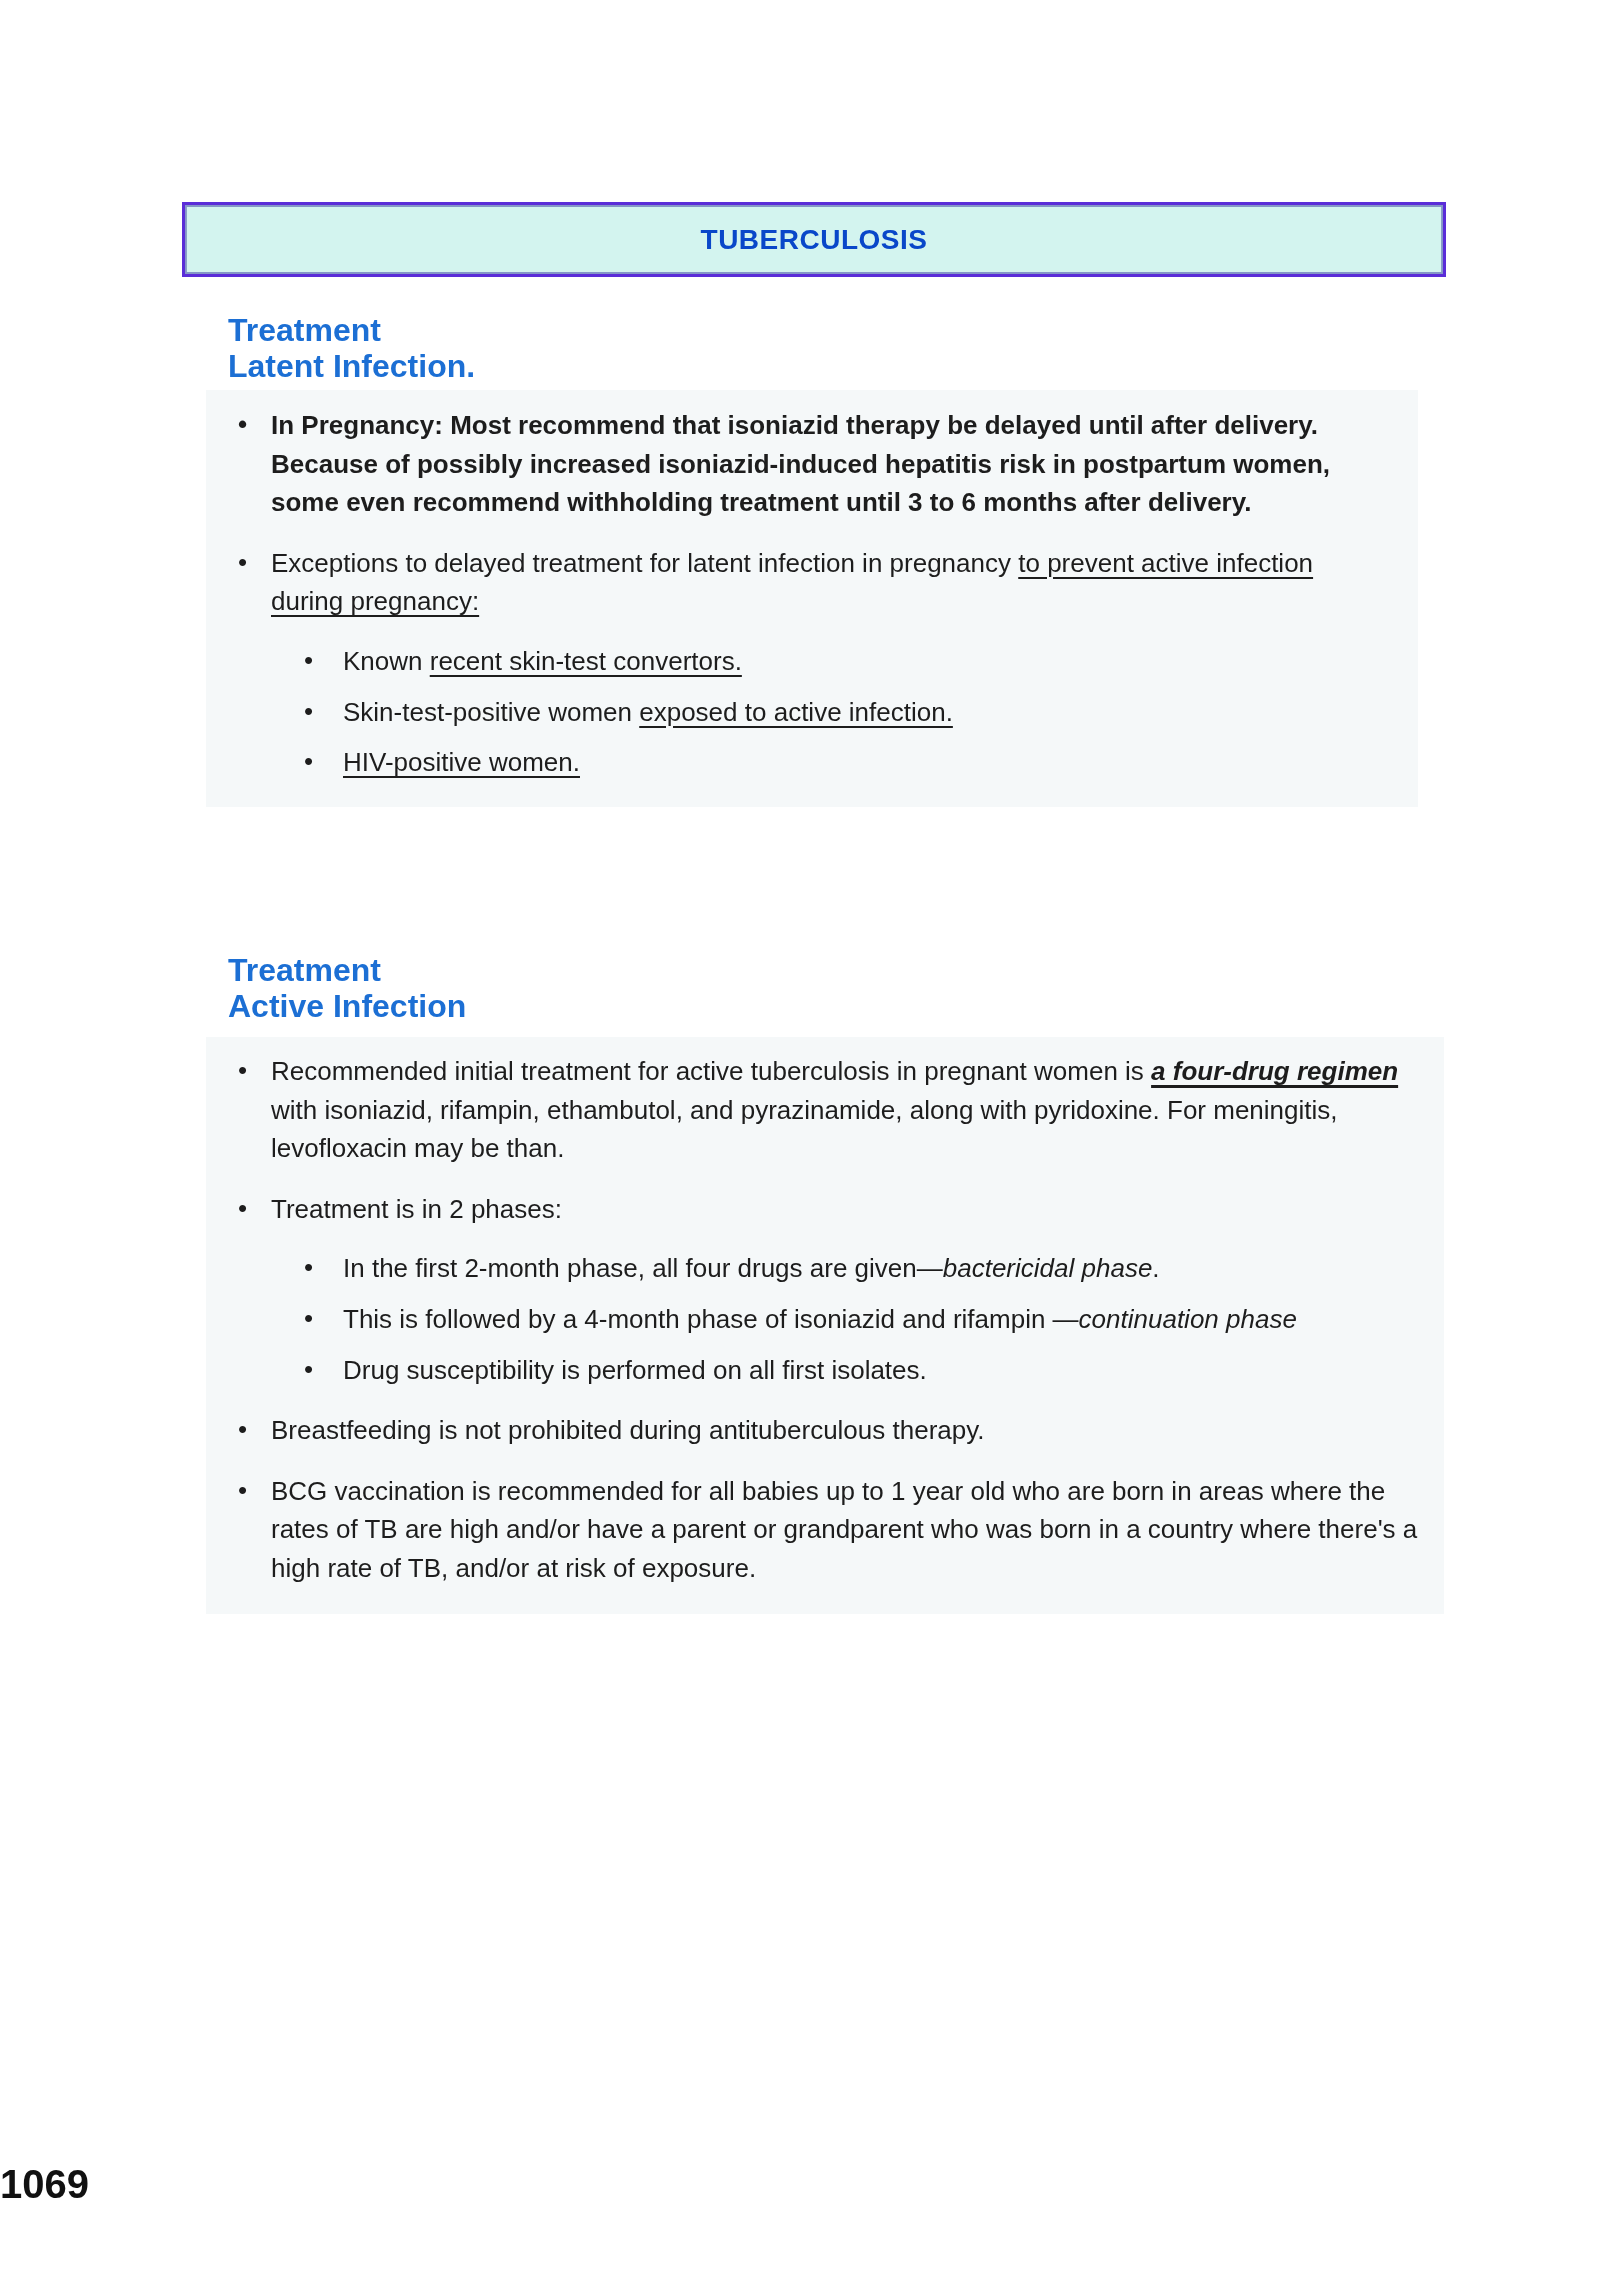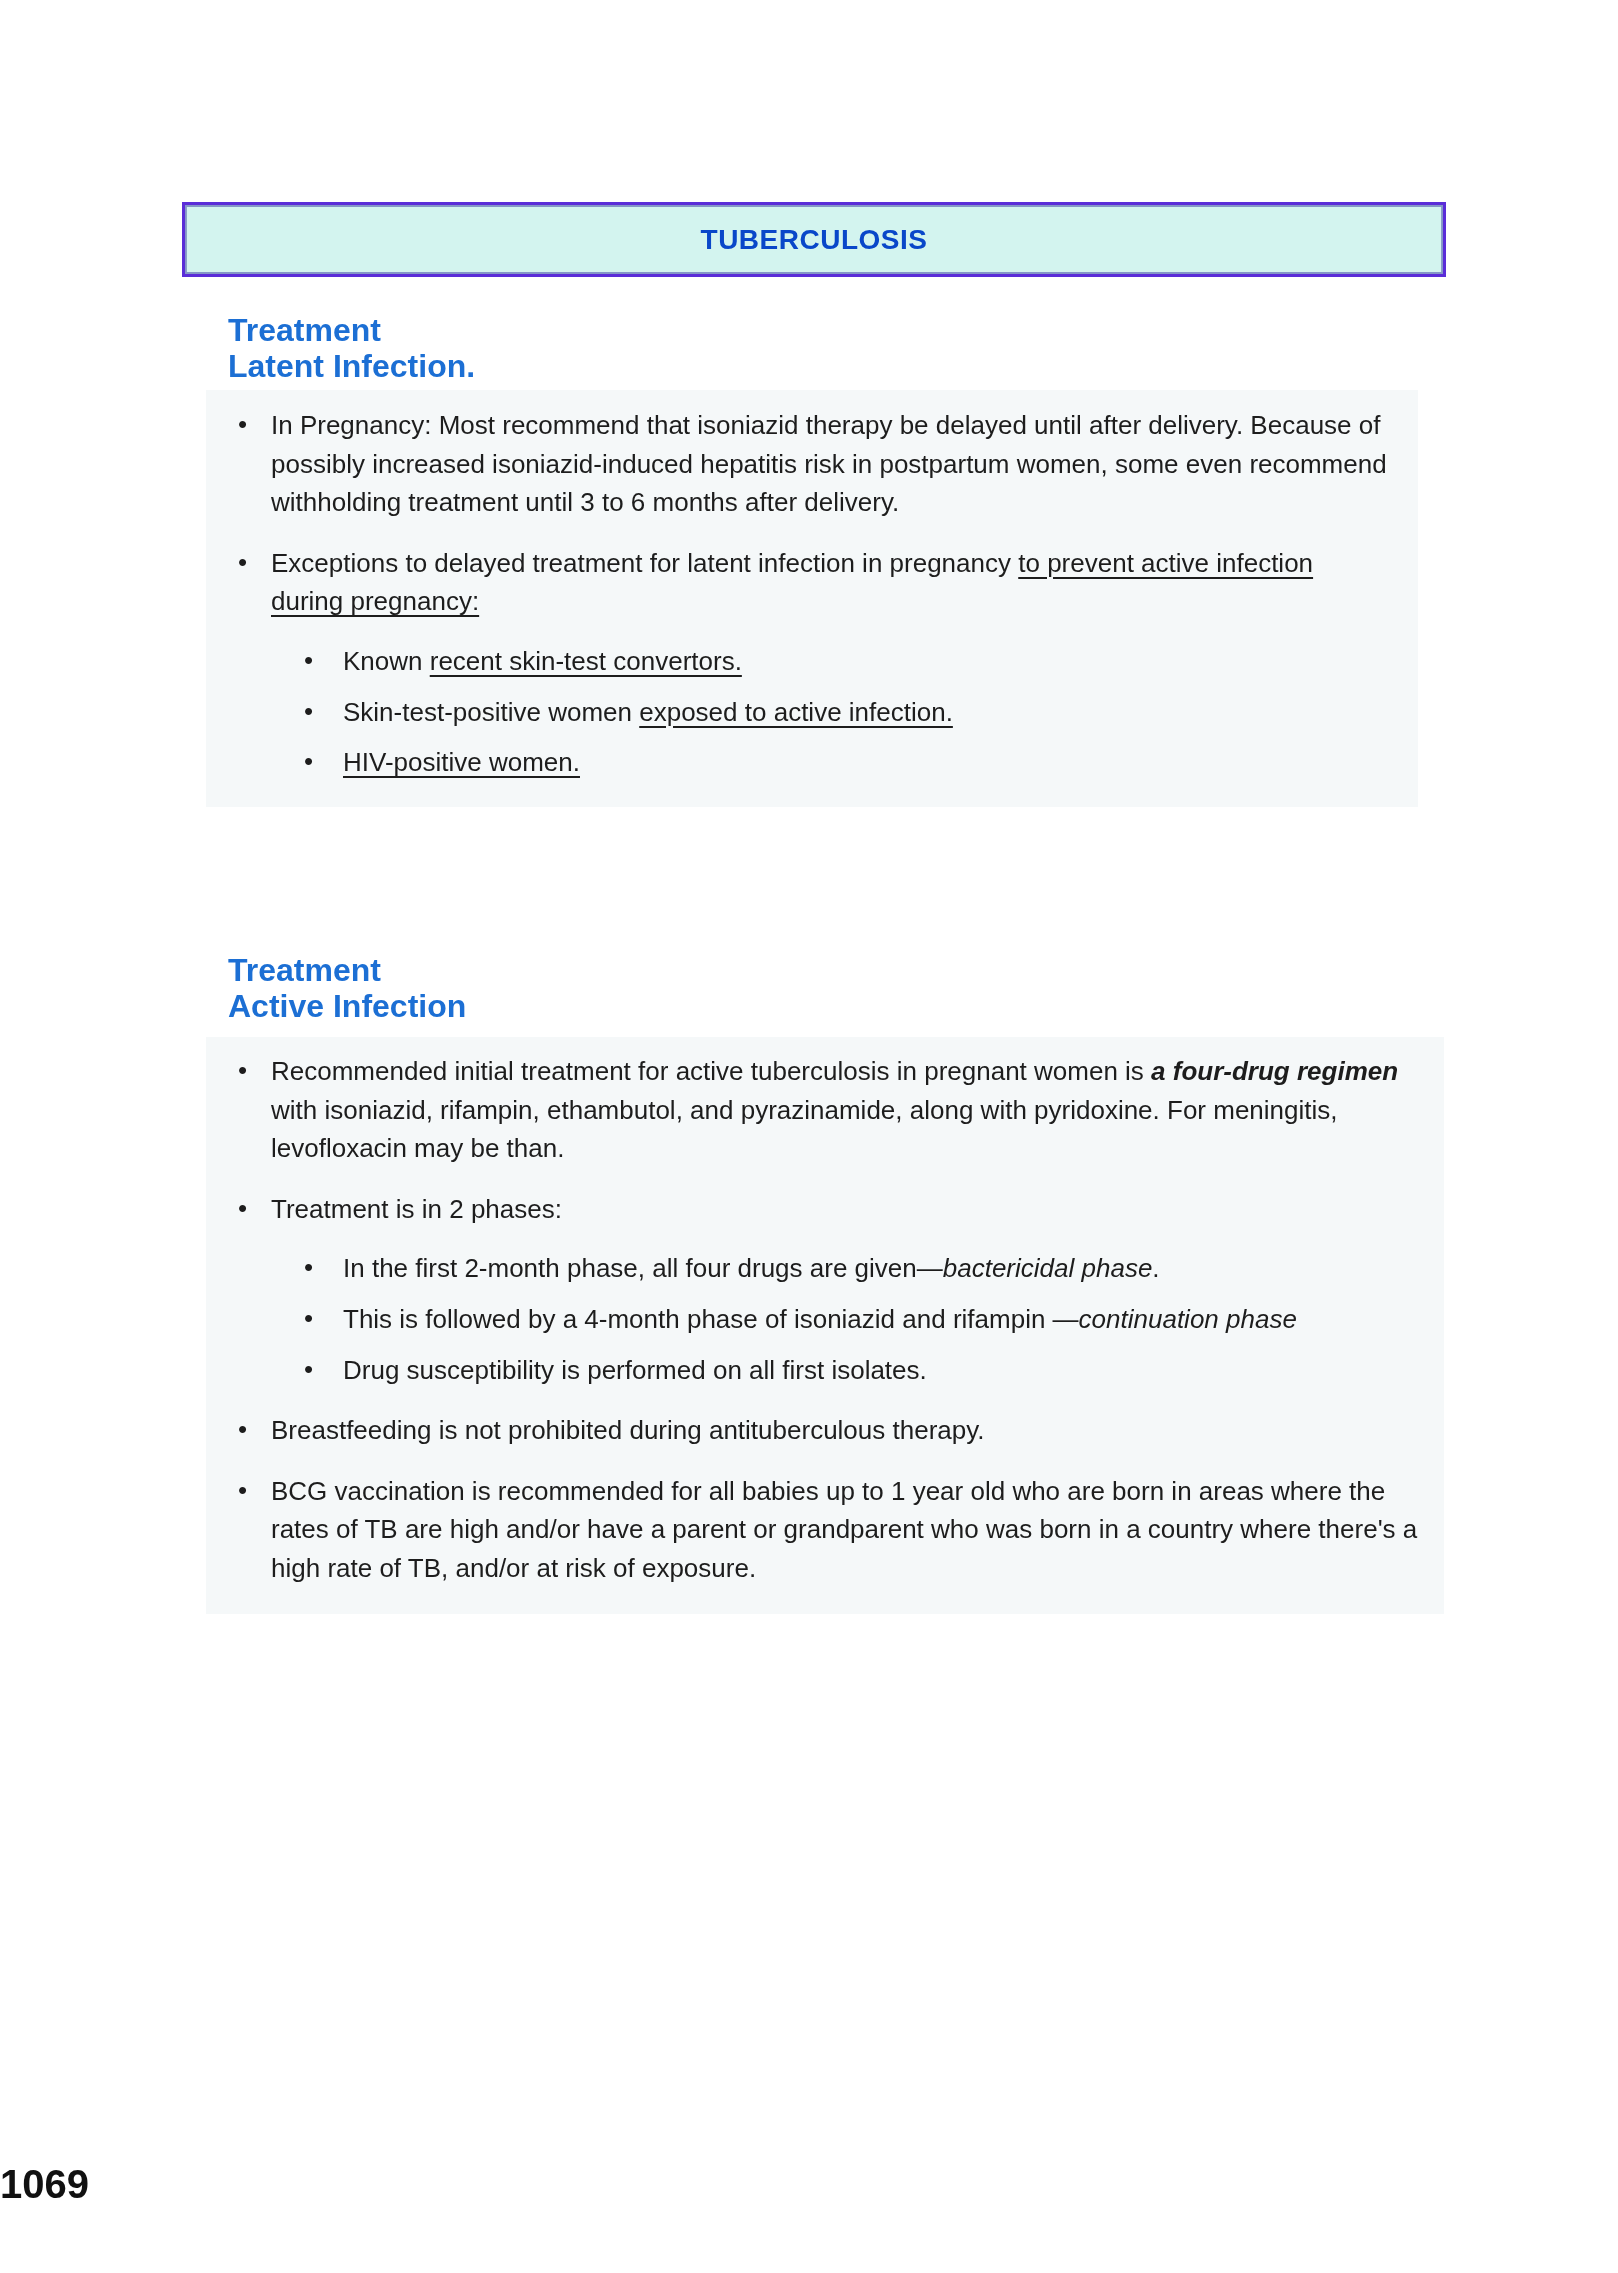--- a/index.html
+++ b/index.html
@@ -92,30 +92,31 @@
     margin-top: 12.4px;
   }
   .sublist > li:first-child { margin-top: 0; }
   .sublist > li::before {
     content: "\2022";
     position: absolute;
     left: 33px;
     top: -1px;
   }
 
-  .bold { font-weight: normal; }
+  .bold { font-weight: bold; }
   .i { font-style: italic; }
   .u {
     text-decoration: underline;
     text-decoration-thickness: 1.9px;
     text-underline-offset: 4.8px;
   }
   .biu {
     font-weight: bold;
     font-style: italic;
+    text-decoration: underline;
     text-decoration-thickness: 2.9px;
     text-underline-offset: 4.8px;
   }
 
   .page-number {
     position: absolute;
     top: 2162px;
     left: 0;
     width: 100%;
     text-align: left;

